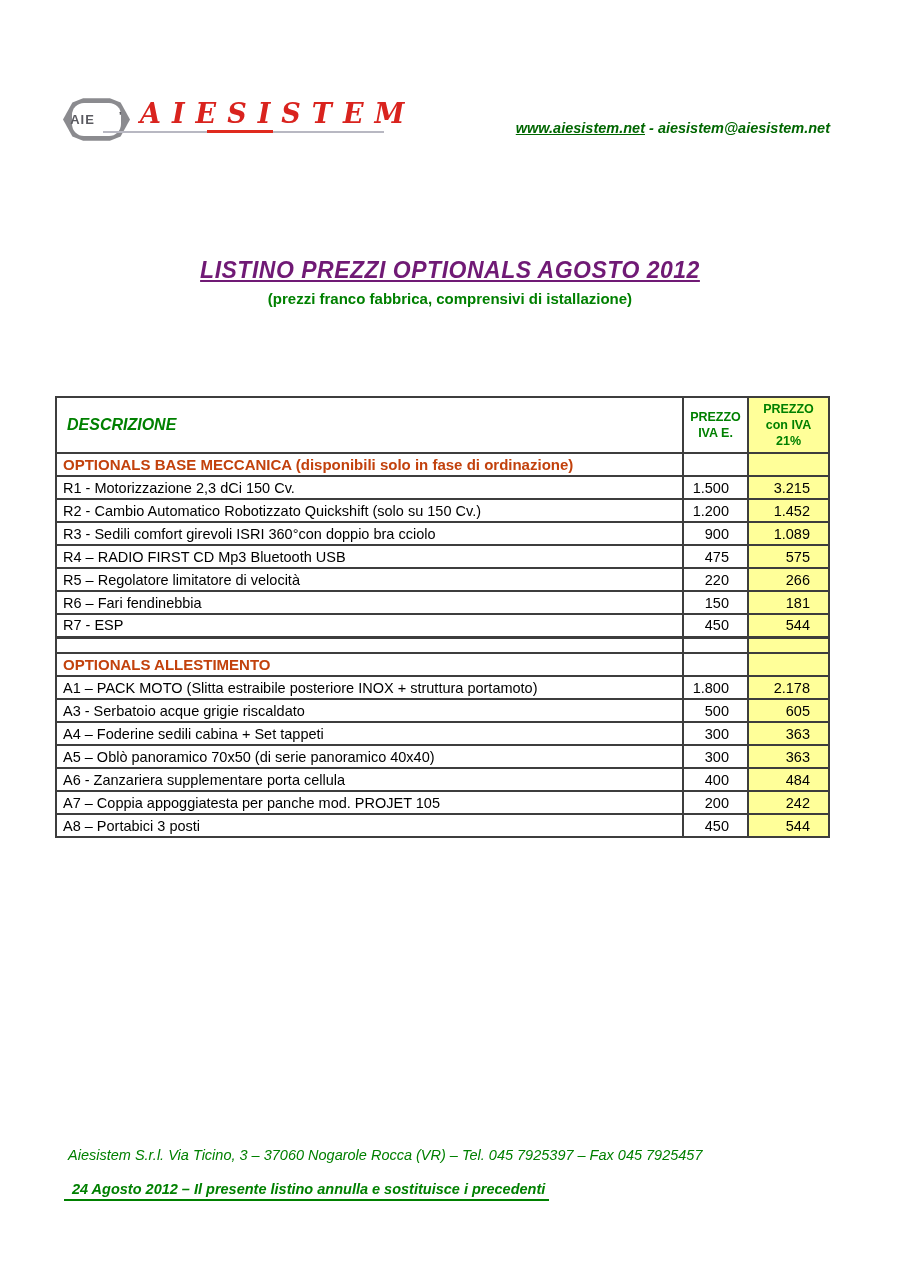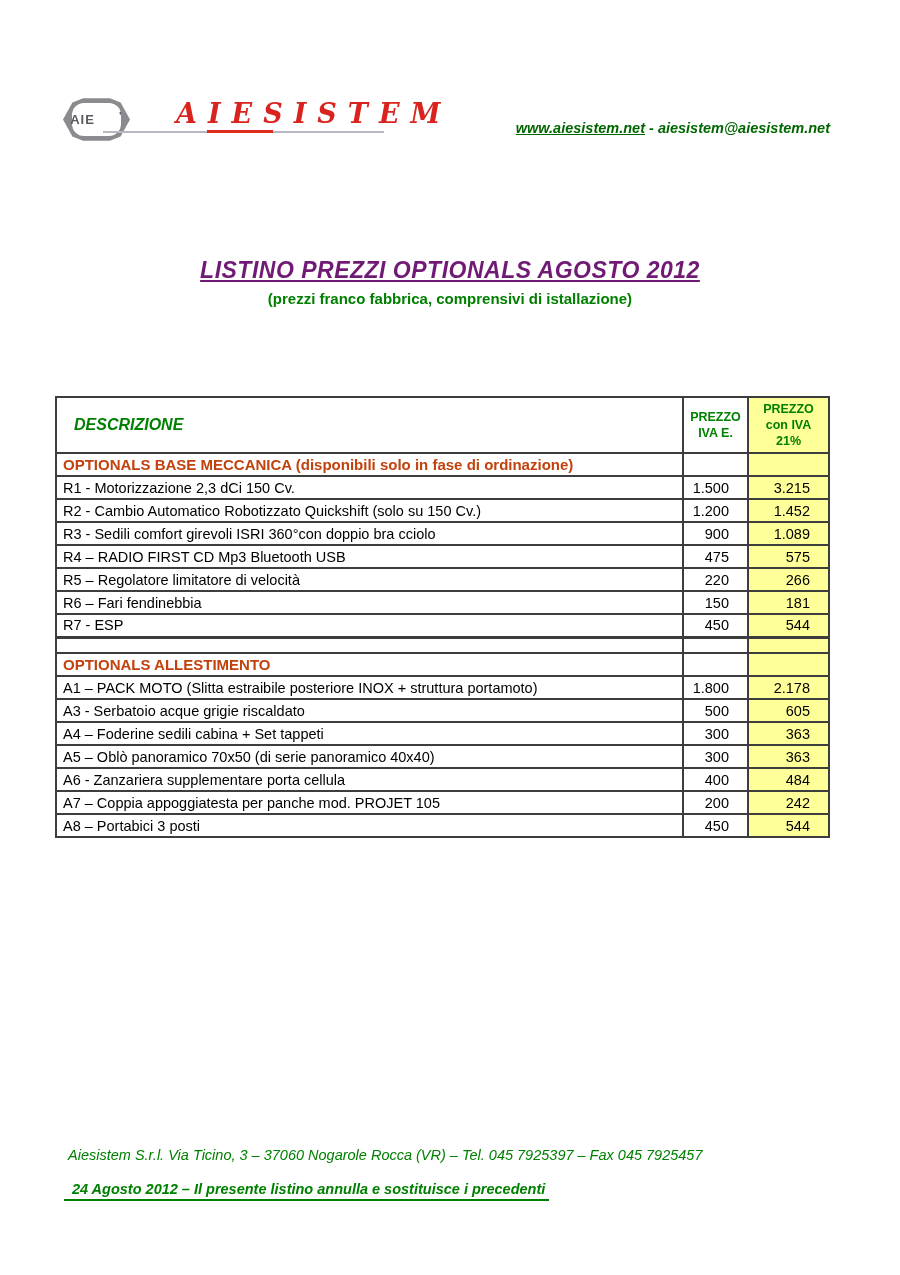--- a/index.html
+++ b/index.html
@@ -19,21 +19,21 @@
   .logo-badge-inner {
     position:absolute; left:9px; top:6px; right:9px; bottom:6px;
     background:#ffffff; border-radius:12px;
     display:flex; align-items:center; justify-content:center;
     font-size:13px; font-weight:bold; color:#5a5a60; letter-spacing:1px;gap:24px;
   }
   .logo-badge-mark { font-size:11px; position:relative; top:-4px; color:#5a5a60; }
   .brand-text {
     position:absolute; left:140px; top:98px;
     font-family:"DejaVu Serif", serif; font-style:italic; font-weight:bold;
-    font-size:27px; letter-spacing:11px; color:#d9231e; white-space:nowrap;margin-left:36px;
+    font-size:27px; letter-spacing:11px; color:#d9231e; white-space:nowrap;
   }
   .brand-underline {
     position:absolute; left:103px; top:131px; width:281px; height:2px;
     background:#b8b8c2;
   }
   .brand-underline-red {
     position:absolute; left:207px; top:130px; width:66px; height:3px;
     background:#e02a1e;
   }
   .contact-line {
@@ -62,21 +62,21 @@
   }
   .price-table td, .price-table th {
     border:2px solid #3d3d3d; overflow:hidden; white-space:nowrap;
   }
   .col-desc  { width:627px; }
   .col-excl  { width:65px;  }
   .col-incl  { width:81px;  }
 
   tr.hdr { height:56px; }
   th.h-desc {
-    text-align:left; vertical-align:middle; padding-left:17px;
+    text-align:left; vertical-align:middle; padding-left:10px;
     font-size:16px; font-weight:bold; font-style:italic; color:#008000;
   }
   th.h-num {
     text-align:center; vertical-align:middle;
     font-size:12.5px; font-weight:bold; color:#008000;
     white-space:pre-line; line-height:1.3;
   }
   td.yellow, th.yellow { background:#ffff99; }
 
   tr.row  { height:23px; }

